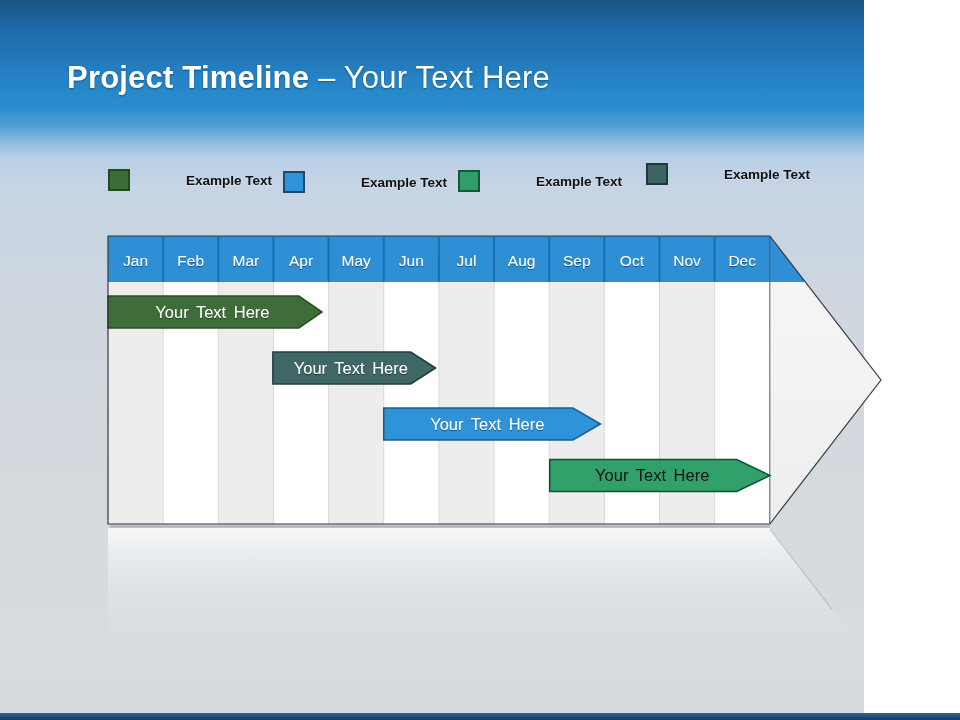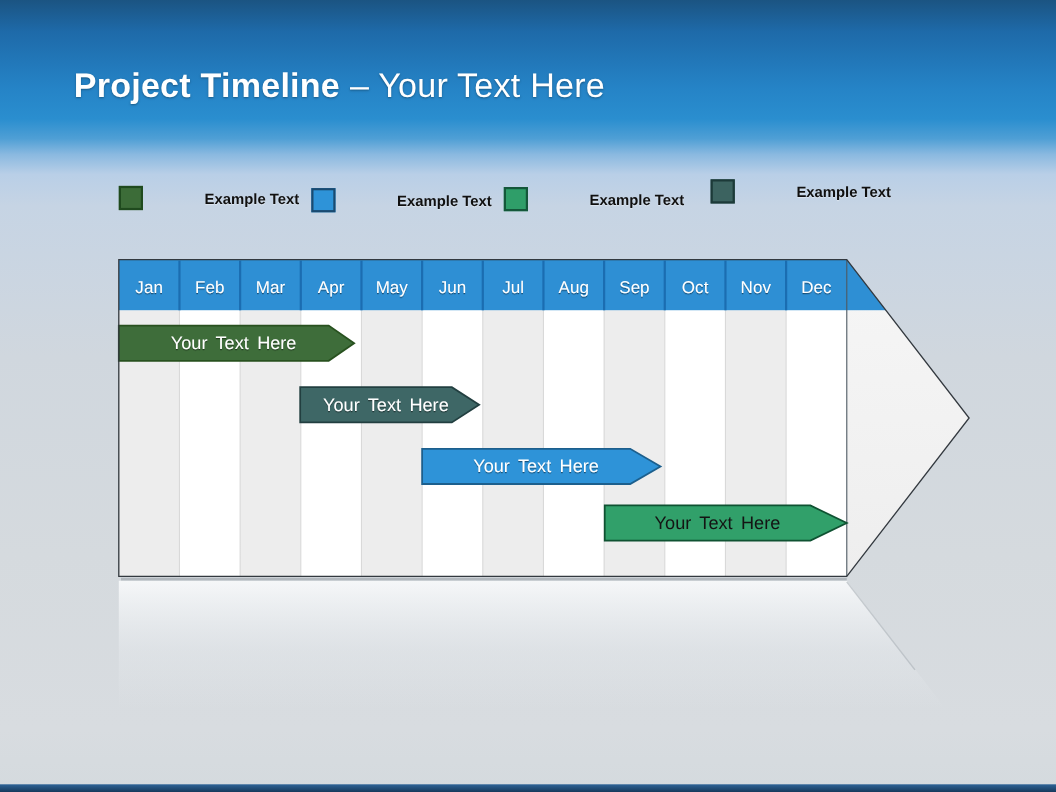--- a/index.html
+++ b/index.html
@@ -1,17 +1,17 @@
 <!DOCTYPE html>
 <html><head>
 <meta charset="utf-8">
 <style>
   html,body{margin:0;padding:0;}
   body{width:960px;height:720px;overflow:hidden;font-family:"Liberation Sans","DejaVu Sans",sans-serif;}
-  .slide{position:relative;width:960px;height:720px;
+  .slide{position:relative;width:864px;height:720px;
     background:linear-gradient(180deg,
       #1b5482 0%, #1e6aa9 4%, #2583c6 11%, #2a8ecf 15%,
       #4f9fd5 17.5%, #8ab9e0 19.5%, #b9cfe7 22%, #c6d4e4 26%,
       #d0d7de 45%, #d5dade 70%, #d8dce0 92%, #d4dade 100%);
   }
   .bottom-strip{position:absolute;left:0;bottom:0;width:960px;height:7px;
     background:linear-gradient(180deg,#2e6497,#16395c);}
   .title{position:absolute;left:67px;top:60px;color:#ffffff;font-size:31px;
     text-shadow:0 1px 2px rgba(0,0,0,.35);white-space:nowrap;letter-spacing:.2px;}
   .title .t-bold{font-weight:700;}

